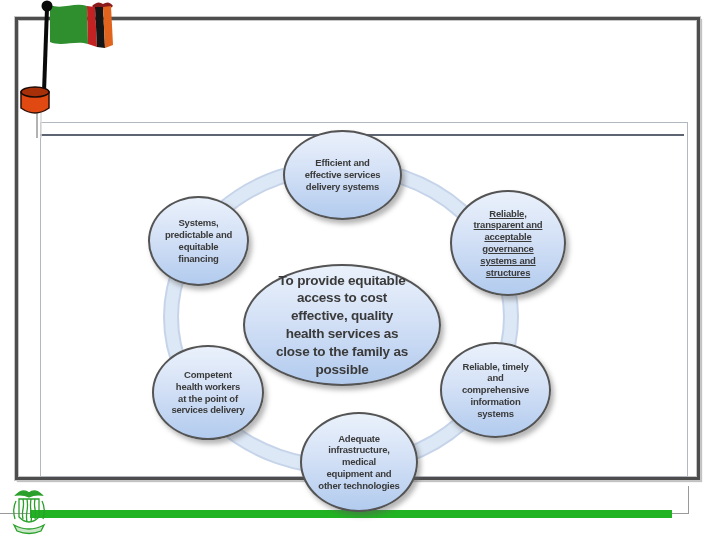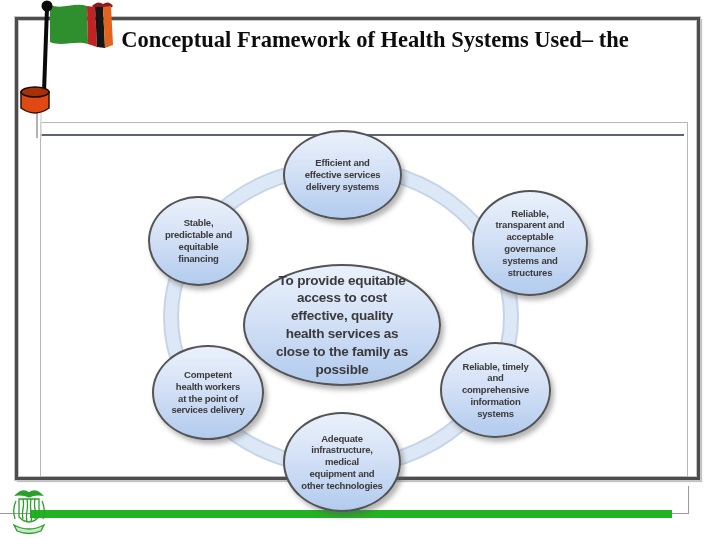--- a/index.html
+++ b/index.html
@@ -30,40 +30,39 @@
         background:linear-gradient(180deg,#eaf1fb 0%,#d4e1f6 45%,#b2cbee 100%);
         border:2px solid #545454;
         box-shadow:3px 4px 5px rgba(90,90,90,.45);
         display:flex;align-items:center;justify-content:center;
         text-align:center;color:#3a3a3a;font-weight:bold;
         font-size:9.5px;line-height:1.24;letter-spacing:-0.2px;
         white-space:pre-line;box-sizing:border-box;padding:3px 5px;}
   .node.center{font-size:13.5px;line-height:1.32;letter-spacing:-0.2px;}
 
   .n-top{left:283px;top:130px;width:119px;height:90px;}
-  .n-tr {left:472px;top:190px;width:116px;height:106px;}
+  .n-tr {left:450px;top:190px;width:116px;height:106px;text-decoration:underline;}
   .n-br {left:440px;top:342px;width:111px;height:96px;}
-  .n-bot{left:283px;top:412px;width:118px;height:100px;}
+  .n-bot{left:300px;top:412px;width:118px;height:100px;}
   .n-bl {left:152px;top:345px;width:112px;height:95px;}
   .n-tl {left:148px;top:196px;width:101px;height:90px;}
   .n-c  {left:243px;top:264px;width:198px;height:122px;}
 </style>
 </head>
 <body>
 
 <div class="abs frame"></div>
 <div class="abs inner-rect"></div>
 <div class="abs dark-rule"></div>
 
 <div class="abs footer-hline"></div>
 <div class="abs footer-vline"></div>
 <div class="abs green-bar"></div>
 
 <div class="abs title">
-  <div>Conceptual Framework of Health Systems Used– the</div>
 </div>
 
 <svg class="abs ring" width="720" height="540">
   <ellipse cx="341" cy="317" rx="170" ry="150" fill="none" stroke="#c6d4ea" stroke-width="16"></ellipse>
   <ellipse cx="341" cy="317" rx="170" ry="150" fill="none" stroke="#dde8f6" stroke-width="12"></ellipse>
 </svg>
 
 <div class="abs node n-top">
   <span>Efficient and
 effective services
@@ -91,21 +90,21 @@
 equipment and
 other technologies</span>
 </div>
 <div class="abs node n-bl">
   <span>Competent
 health workers
 at the point of
 services delivery</span>
 </div>
 <div class="abs node n-tl">
-  <span>Stable,
+  <span>Systems,
 predictable and
 equitable
 financing</span>
 </div>
 
 <div class="abs node center n-c">
   <span>To provide equitable
 access to cost
 effective, quality
 health services as

